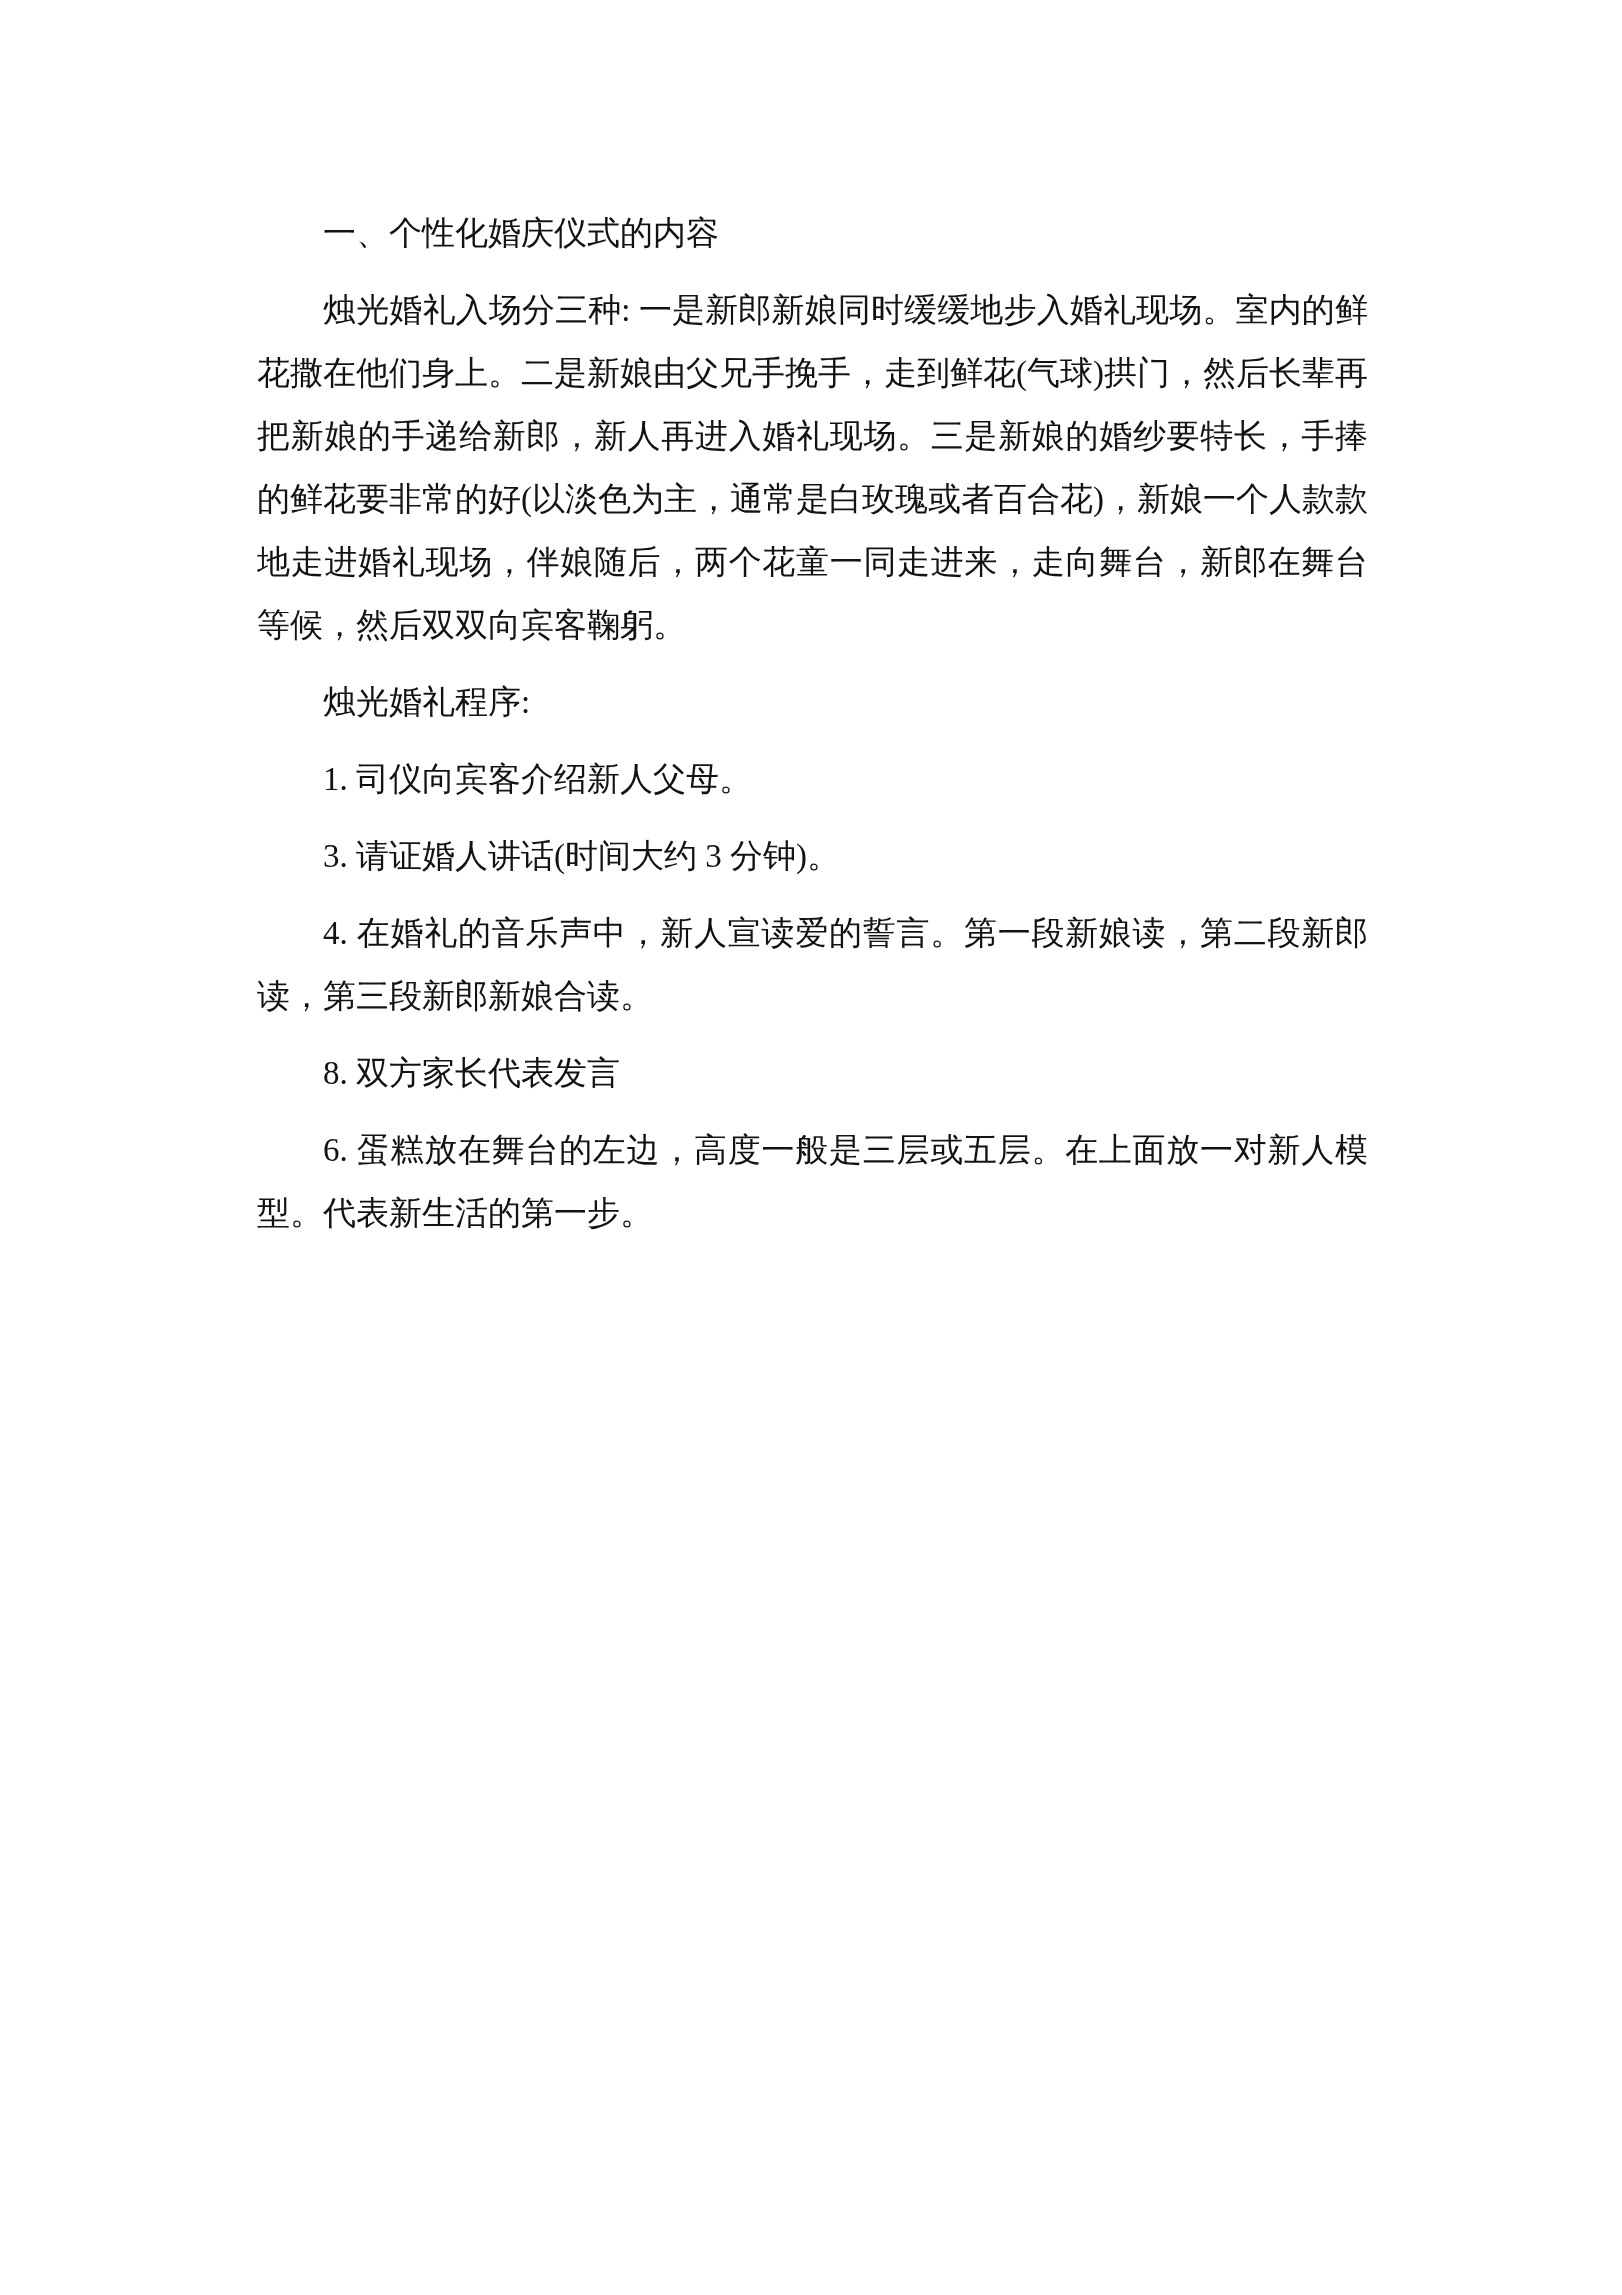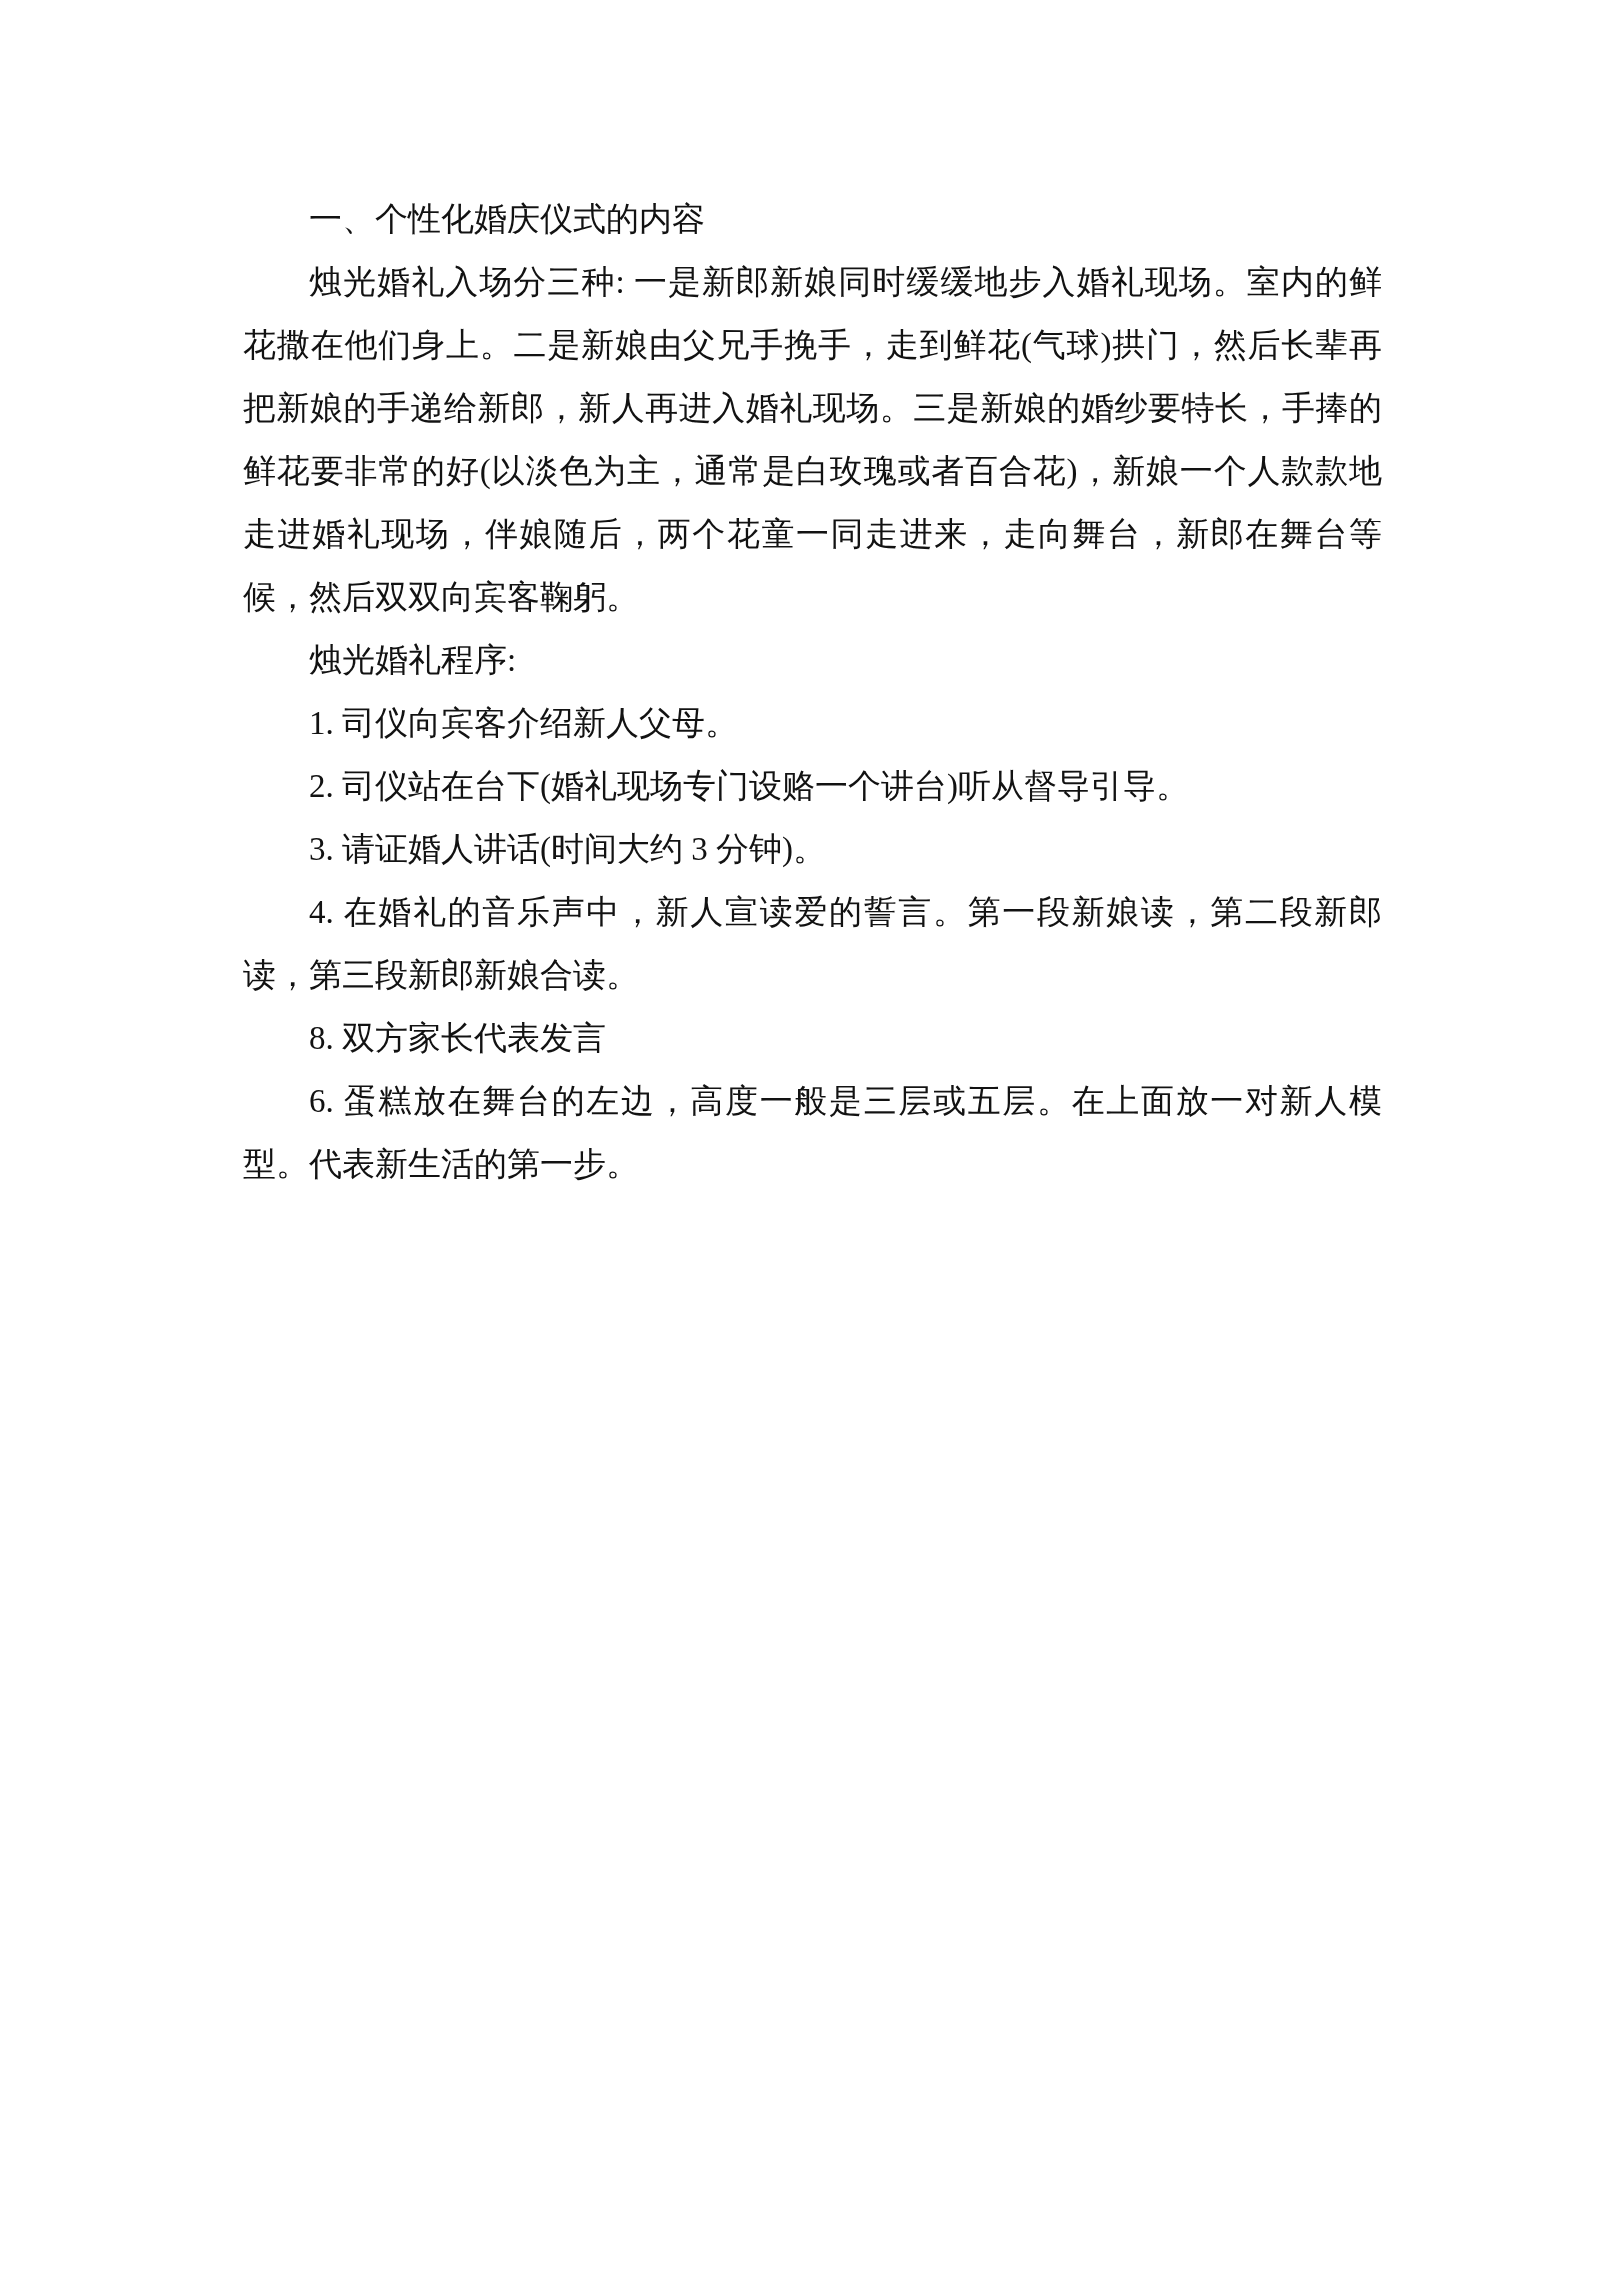--- a/index.html
+++ b/index.html
@@ -14,21 +14,21 @@
     position: relative;
     font-family: "Liberation Serif", "DejaVu Serif", serif;
   }
   .page {
     position: absolute;
     top: 188px;
     left: 243px;
     width: 1139px;
   }
   .para {
-    margin: 0;
+    margin: 14px;
     padding: 0;
     font-size: 33px;
     line-height: 63px;
     color: #121212;
     text-align: justify;
     text-indent: 2em;
     word-break: break-all;
     font-family: "Liberation Serif", "DejaVu Serif", serif;
   }
   .heading {
@@ -36,19 +36,18 @@
   }
 </style>
 </head>
 <body>
 
 <div class="page">
   <p class="para heading">一、个性化婚庆仪式的内容</p>
   <p class="para">烛光婚礼入场分三种: 一是新郎新娘同时缓缓地步入婚礼现场。室内的鲜花撒在他们身上。二是新娘由父兄手挽手，走到鲜花(气球)拱门，然后长辈再把新娘的手递给新郎，新人再进入婚礼现场。三是新娘的婚纱要特长，手捧的鲜花要非常的好(以淡色为主，通常是白玫瑰或者百合花)，新娘一个人款款地走进婚礼现场，伴娘随后，两个花童一同走进来，走向舞台，新郎在舞台等候，然后双双向宾客鞠躬。</p>
   <p class="para heading">烛光婚礼程序:</p>
   <p class="para">1. 司仪向宾客介绍新人父母。</p>
-  <p class="para">2. 司仪站在台下(婚礼现场专门设赂一个讲台)听从督导引导。</p>
   <p class="para">3. 请证婚人讲话(时间大约 3 分钟)。</p>
   <p class="para">4. 在婚礼的音乐声中，新人宣读爱的誓言。第一段新娘读，第二段新郎读，第三段新郎新娘合读。</p>
   <p class="para">8. 双方家长代表发言</p>
   <p class="para">6. 蛋糕放在舞台的左边，高度一般是三层或五层。在上面放一对新人模型。代表新生活的第一步。</p>
 </div>
 
 
 </body></html>

